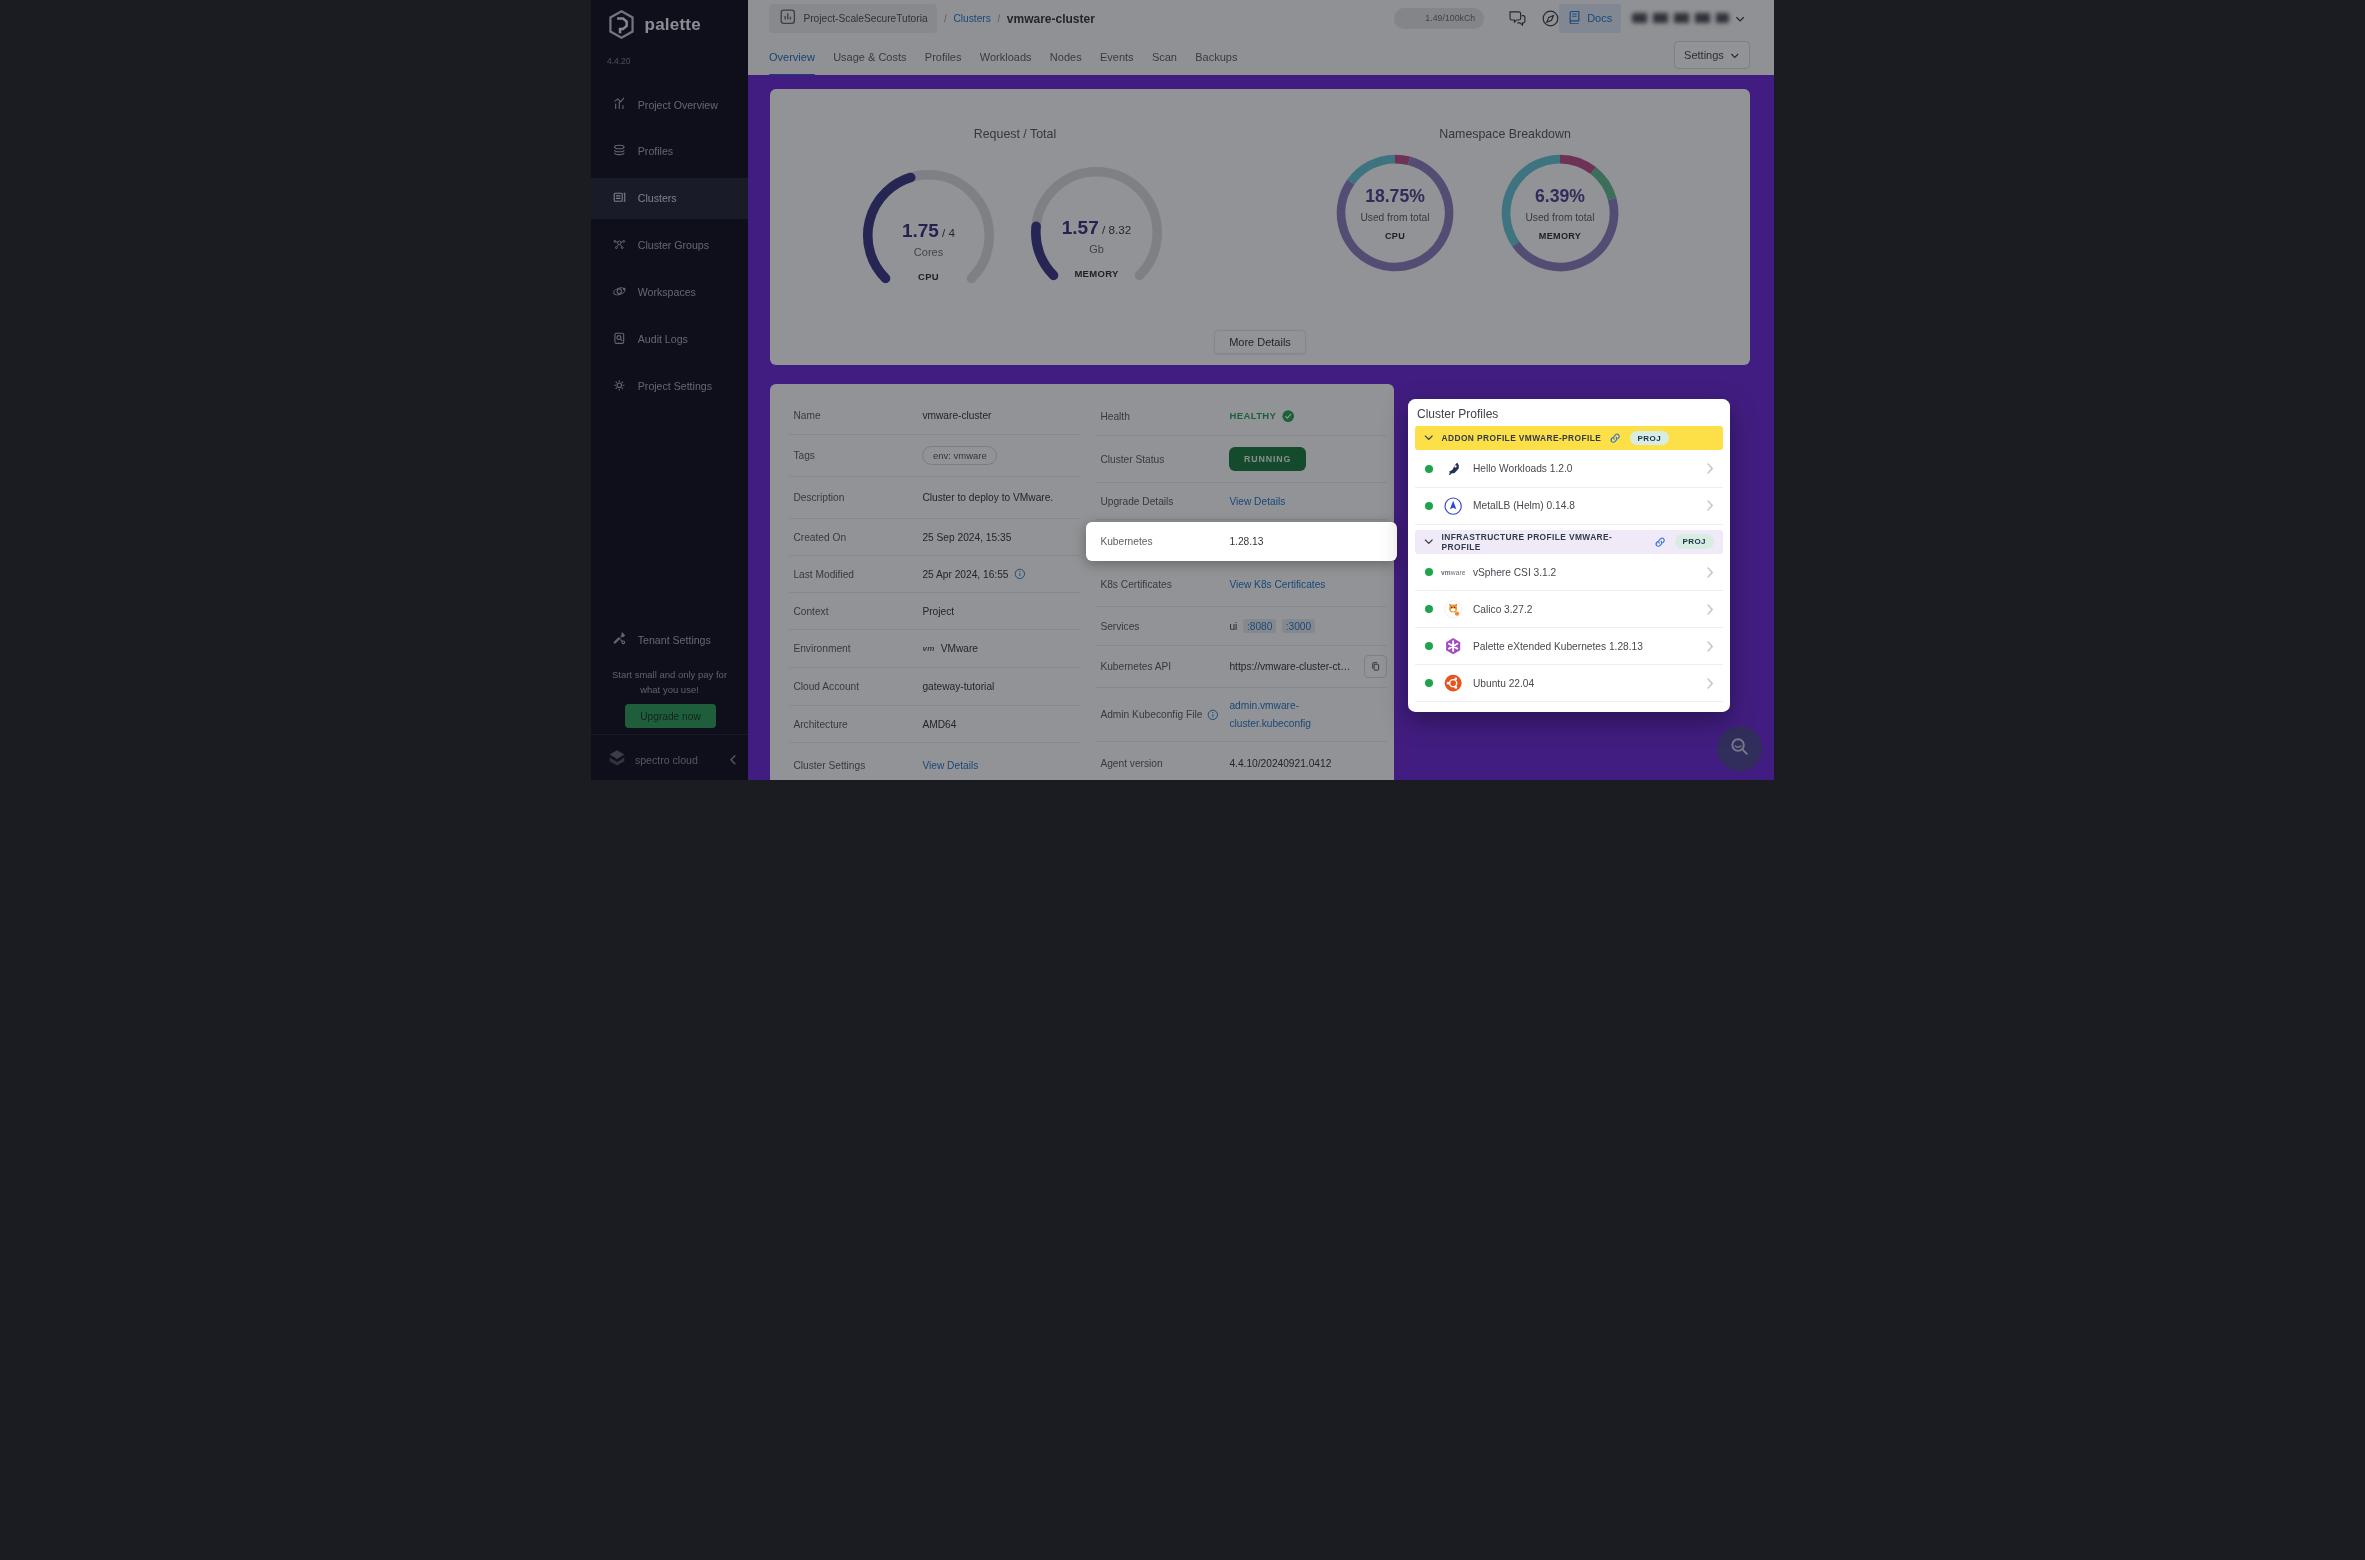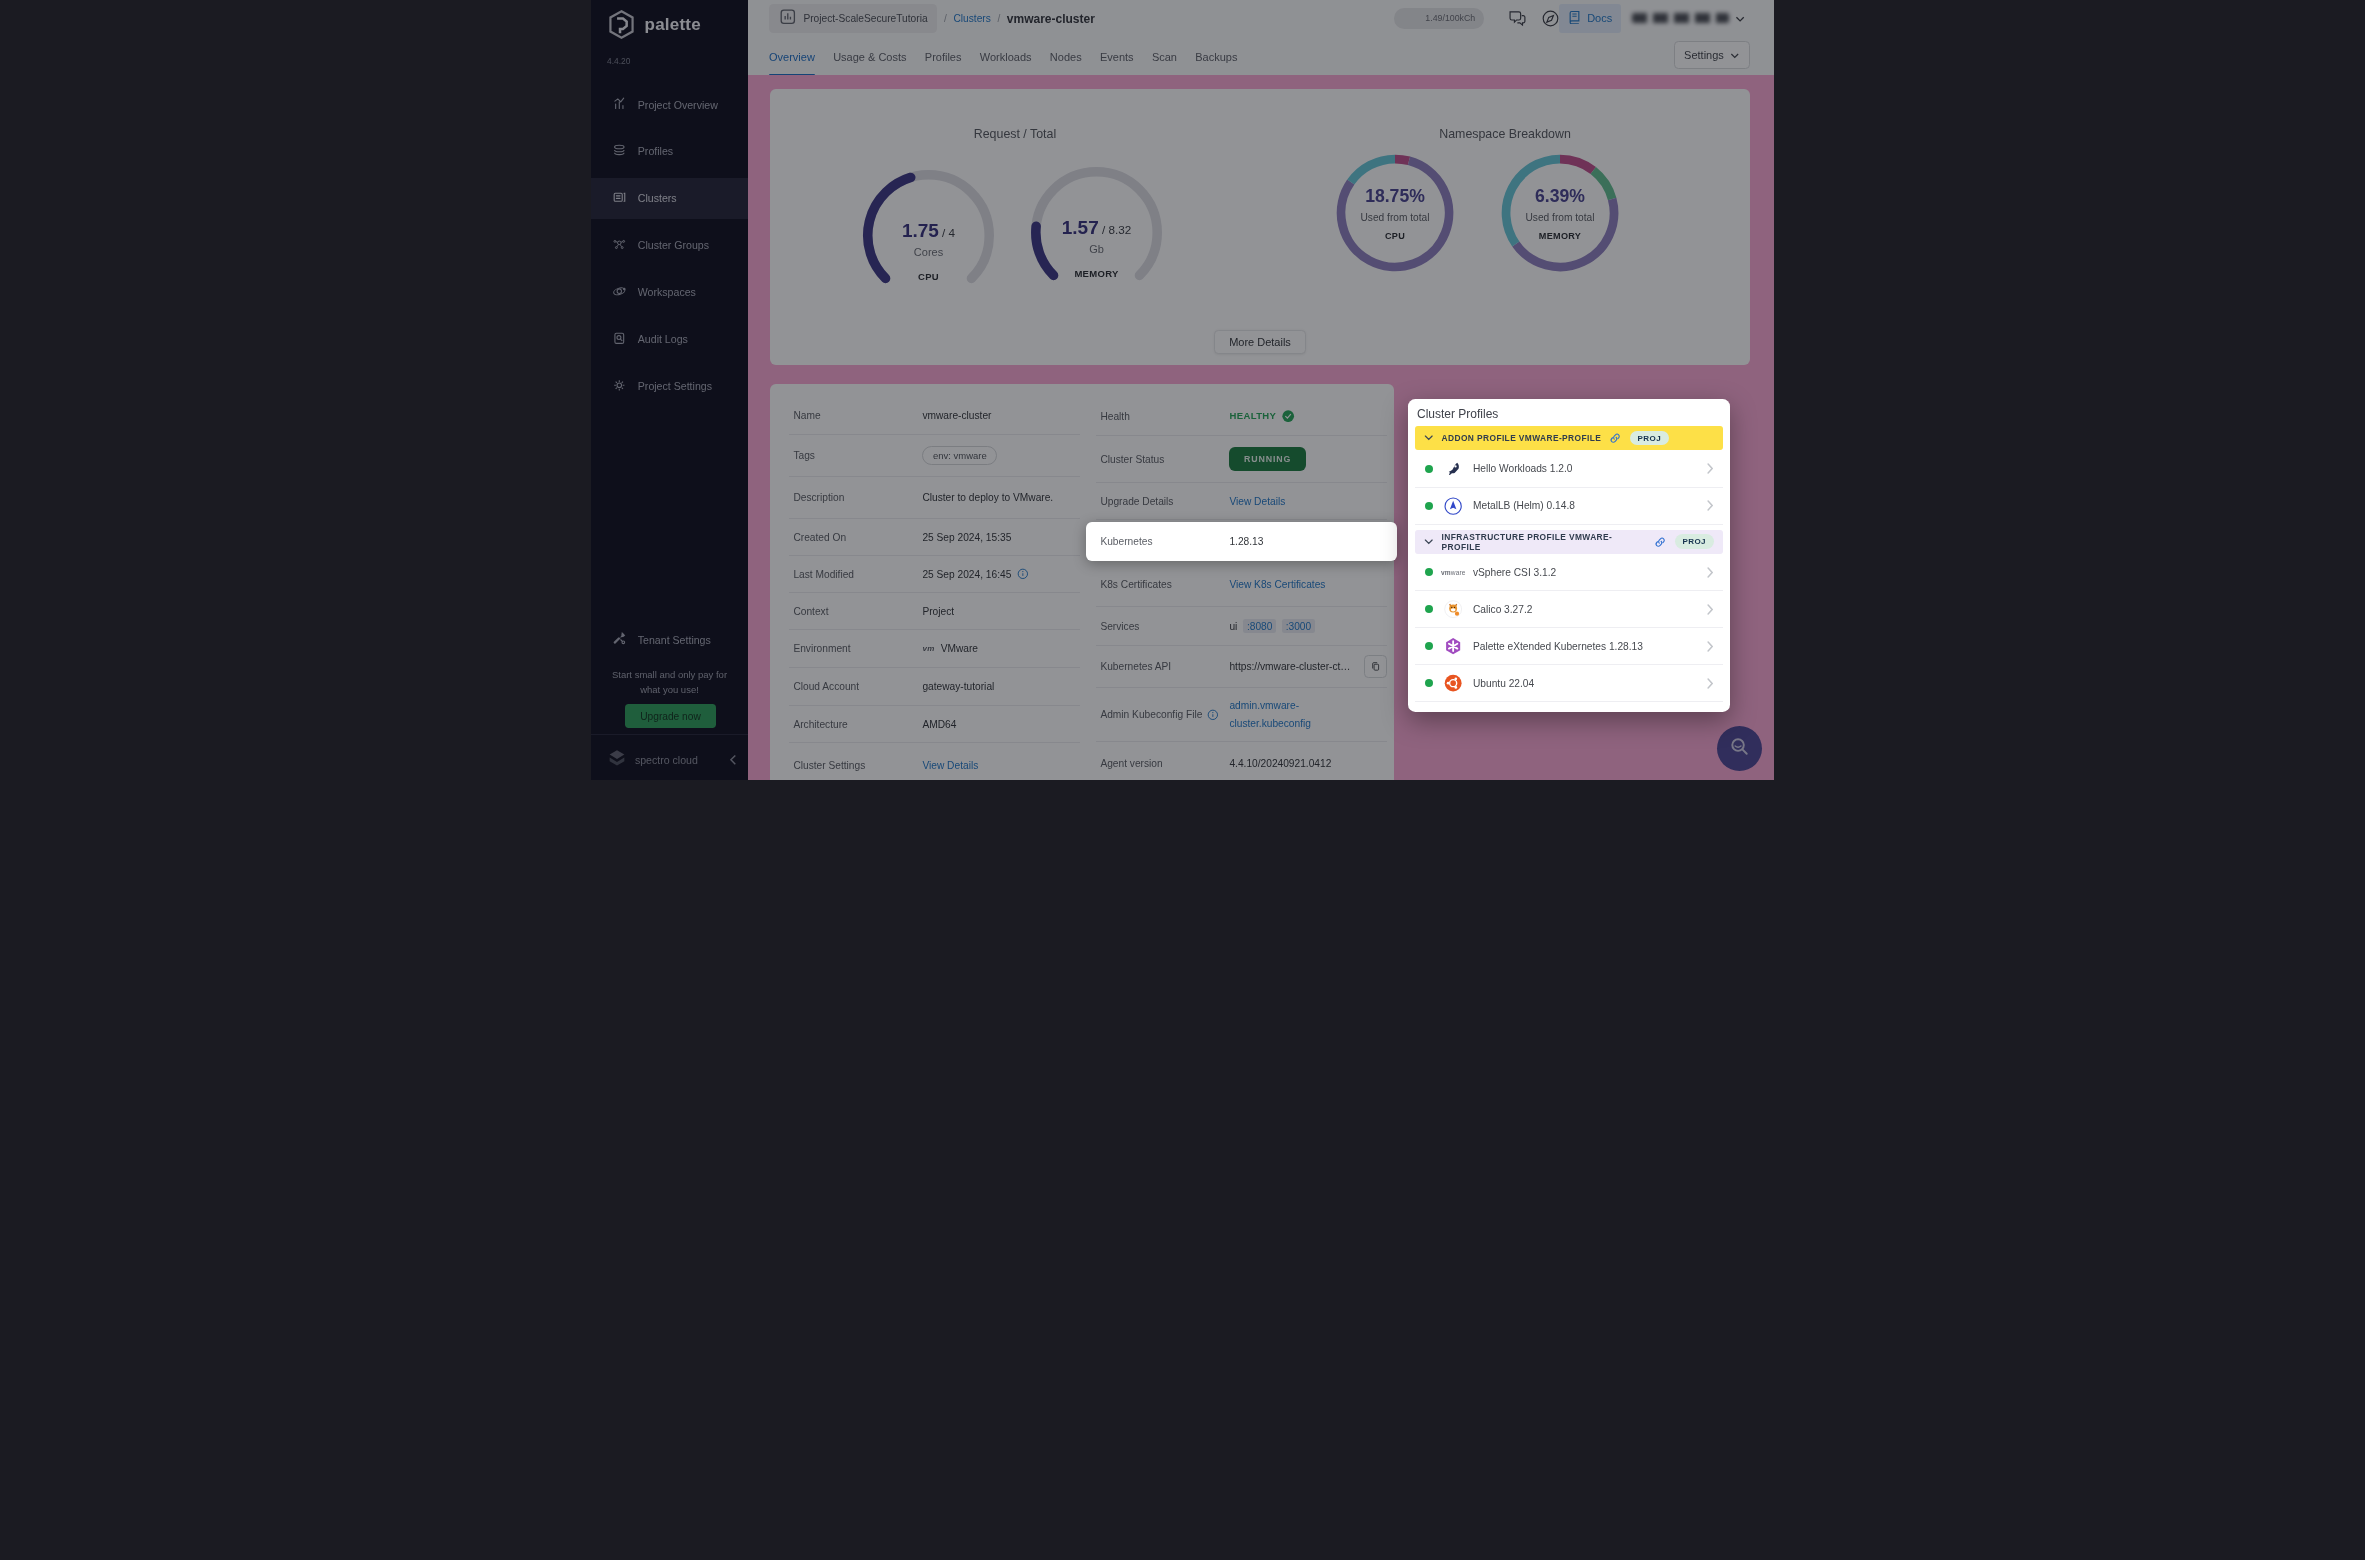--- a/index.html
+++ b/index.html
@@ -39,21 +39,21 @@
 
   
   .tabsbar{position:absolute;left:157px;top:37px;width:1026px;height:39px;background:#fafbfc;}
   .tabs{position:absolute;left:21px;top:0;height:39px;display:flex;gap:18.3px;align-items:stretch;}
   .tab{font-size:11px;color:#5e6169;display:flex;align-items:center;position:relative;cursor:pointer;white-space:nowrap;}
   .tab.active{color:#1d6fc5;}
   .tab.active::after{content:"";position:absolute;left:0;right:0;bottom:0;height:2.2px;background:#1d6fc5;border-radius:1.5px;}
   .settings-btn{position:absolute;right:24px;top:4.4px;width:76px;height:28px;background:#fff;border:0.7px solid #d9dbdd;border-radius:4.4px;display:flex;align-items:center;justify-content:center;gap:6.6px;font-size:11px;color:#43464d;cursor:pointer;}
 
   
-  .content{position:absolute;left:157px;top:75px;width:1026px;height:705px;background:#f9a8d4;}
+  .content{position:absolute;left:157px;top:75px;width:1026px;height:705px;background:#6d28d9;}
   .top-card{position:absolute;left:22px;top:14px;width:980px;height:276px;background:#fff;border-radius:5.9px;}
   .half-title{position:absolute;top:38px;font-size:12.4px;color:#55585f;text-align:center;width:490px;}
   .rt-title{left:0;}
   .ns-title{left:490px;}
 
   .gauge{position:absolute;width:139px;height:139px;}
   .gauge svg{position:absolute;inset:0;}
   .g-val{position:absolute;top:54px;width:100%;text-align:center;}
   .g-num{font-size:19px;font-weight:700;color:#37327e;}
   .g-total{font-size:11.7px;color:#3a3d44;}
@@ -381,21 +381,21 @@
             </div>
             <div class="d-value">
               <span>25 Sep 2024, 15:35</span>
             </div>
           </div>
           <div class="d-row" style="min-height: 37px;">
             <div class="d-label">
               <span>Last Modified</span>
             </div>
             <div class="d-value">
-              <span>25 Sep 2024, 16:45</span>
+              <span>25 Apr 2024, 16:55</span>
               <span style="display: flex;">
                 <svg width="11.7" height="11.7" viewBox="0 0 16 16" fill="none" stroke="#2479c8" stroke-width="1.3">
                   <circle cx="8" cy="8" r="6.4"></circle>
                   <path d="M8 7.2v3.6"></path>
                   <circle cx="8" cy="4.9" r=".9" fill="#2479c8" stroke="none"></circle>
                 </svg>
               </span>
             </div>
           </div>
           <div class="d-row" style="min-height: 37px;">

